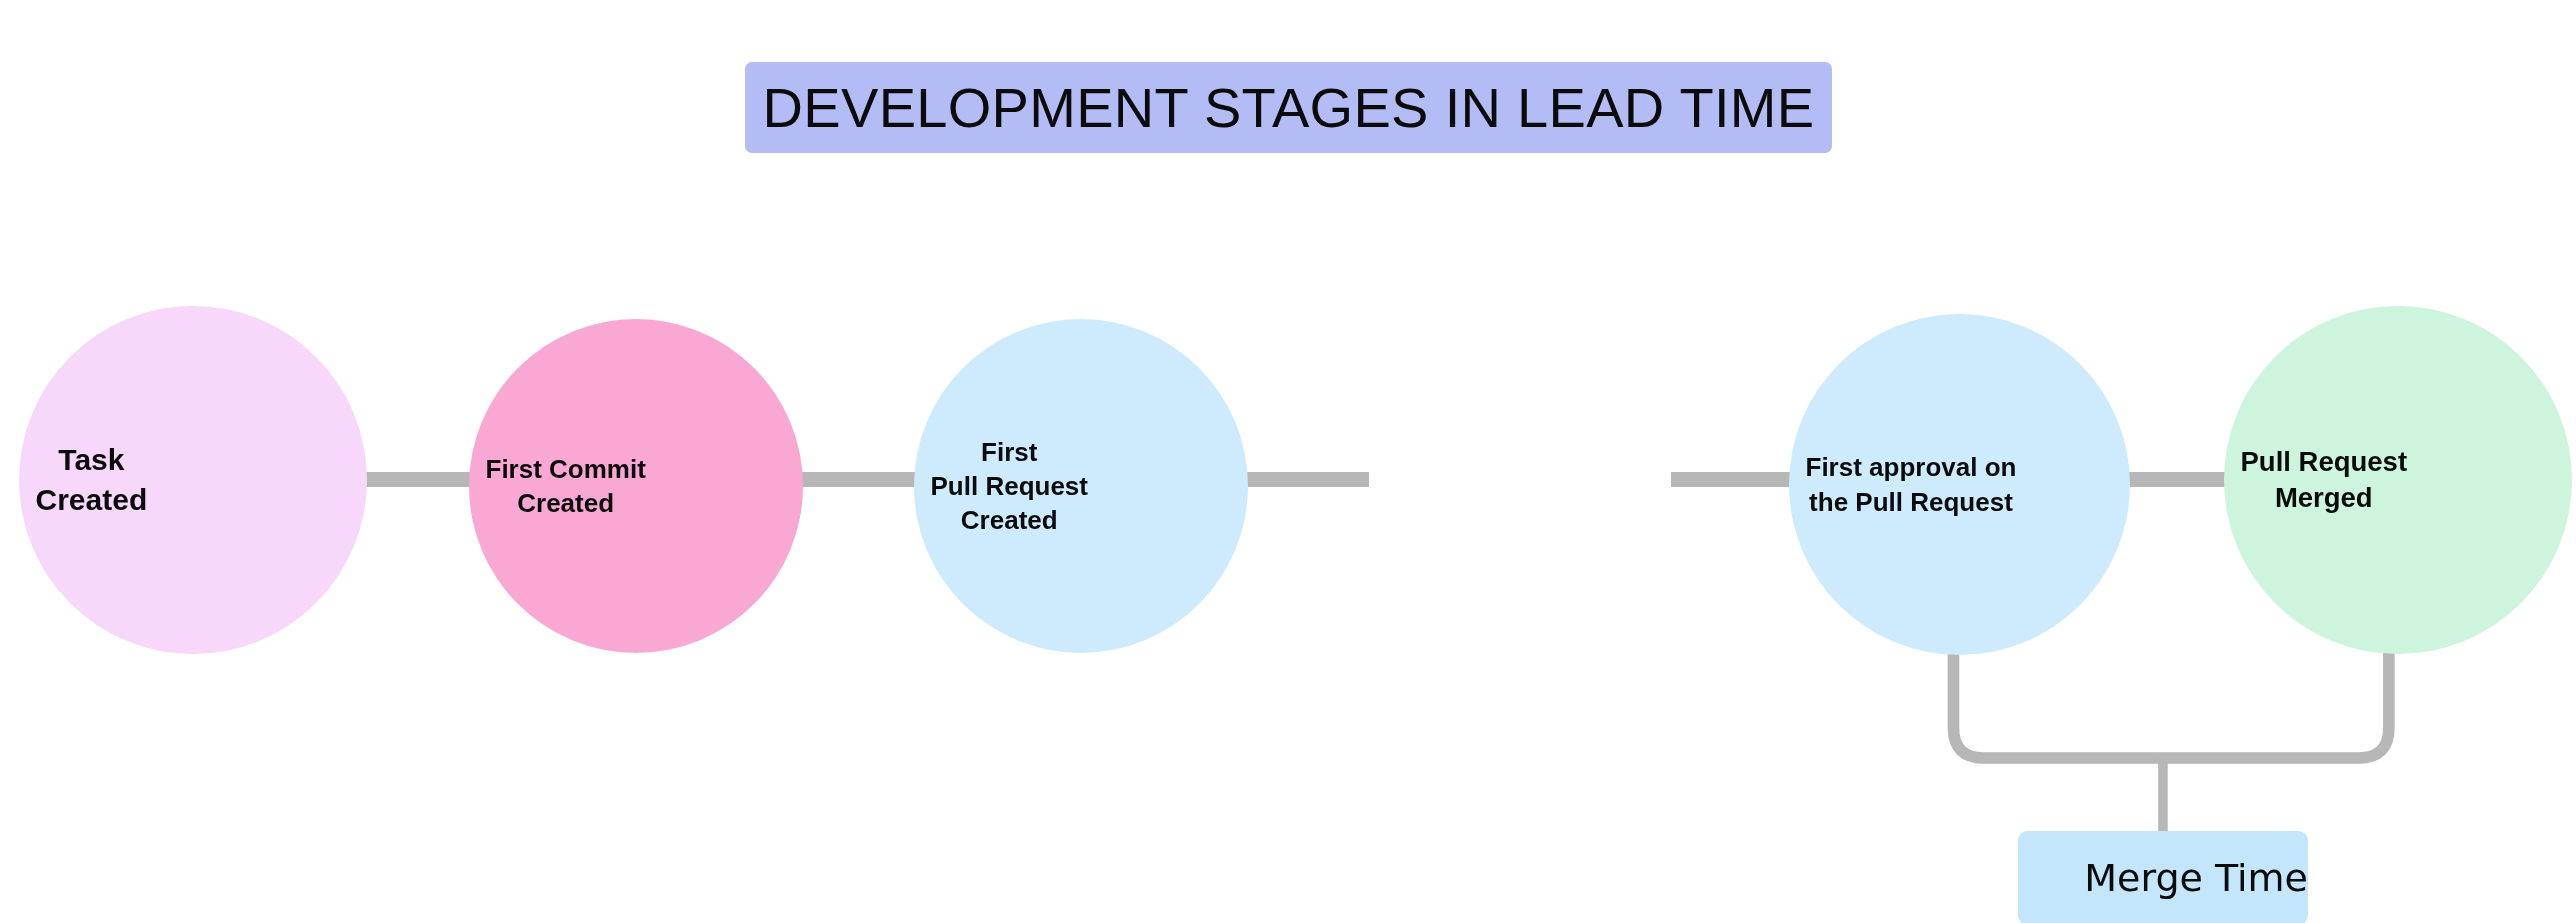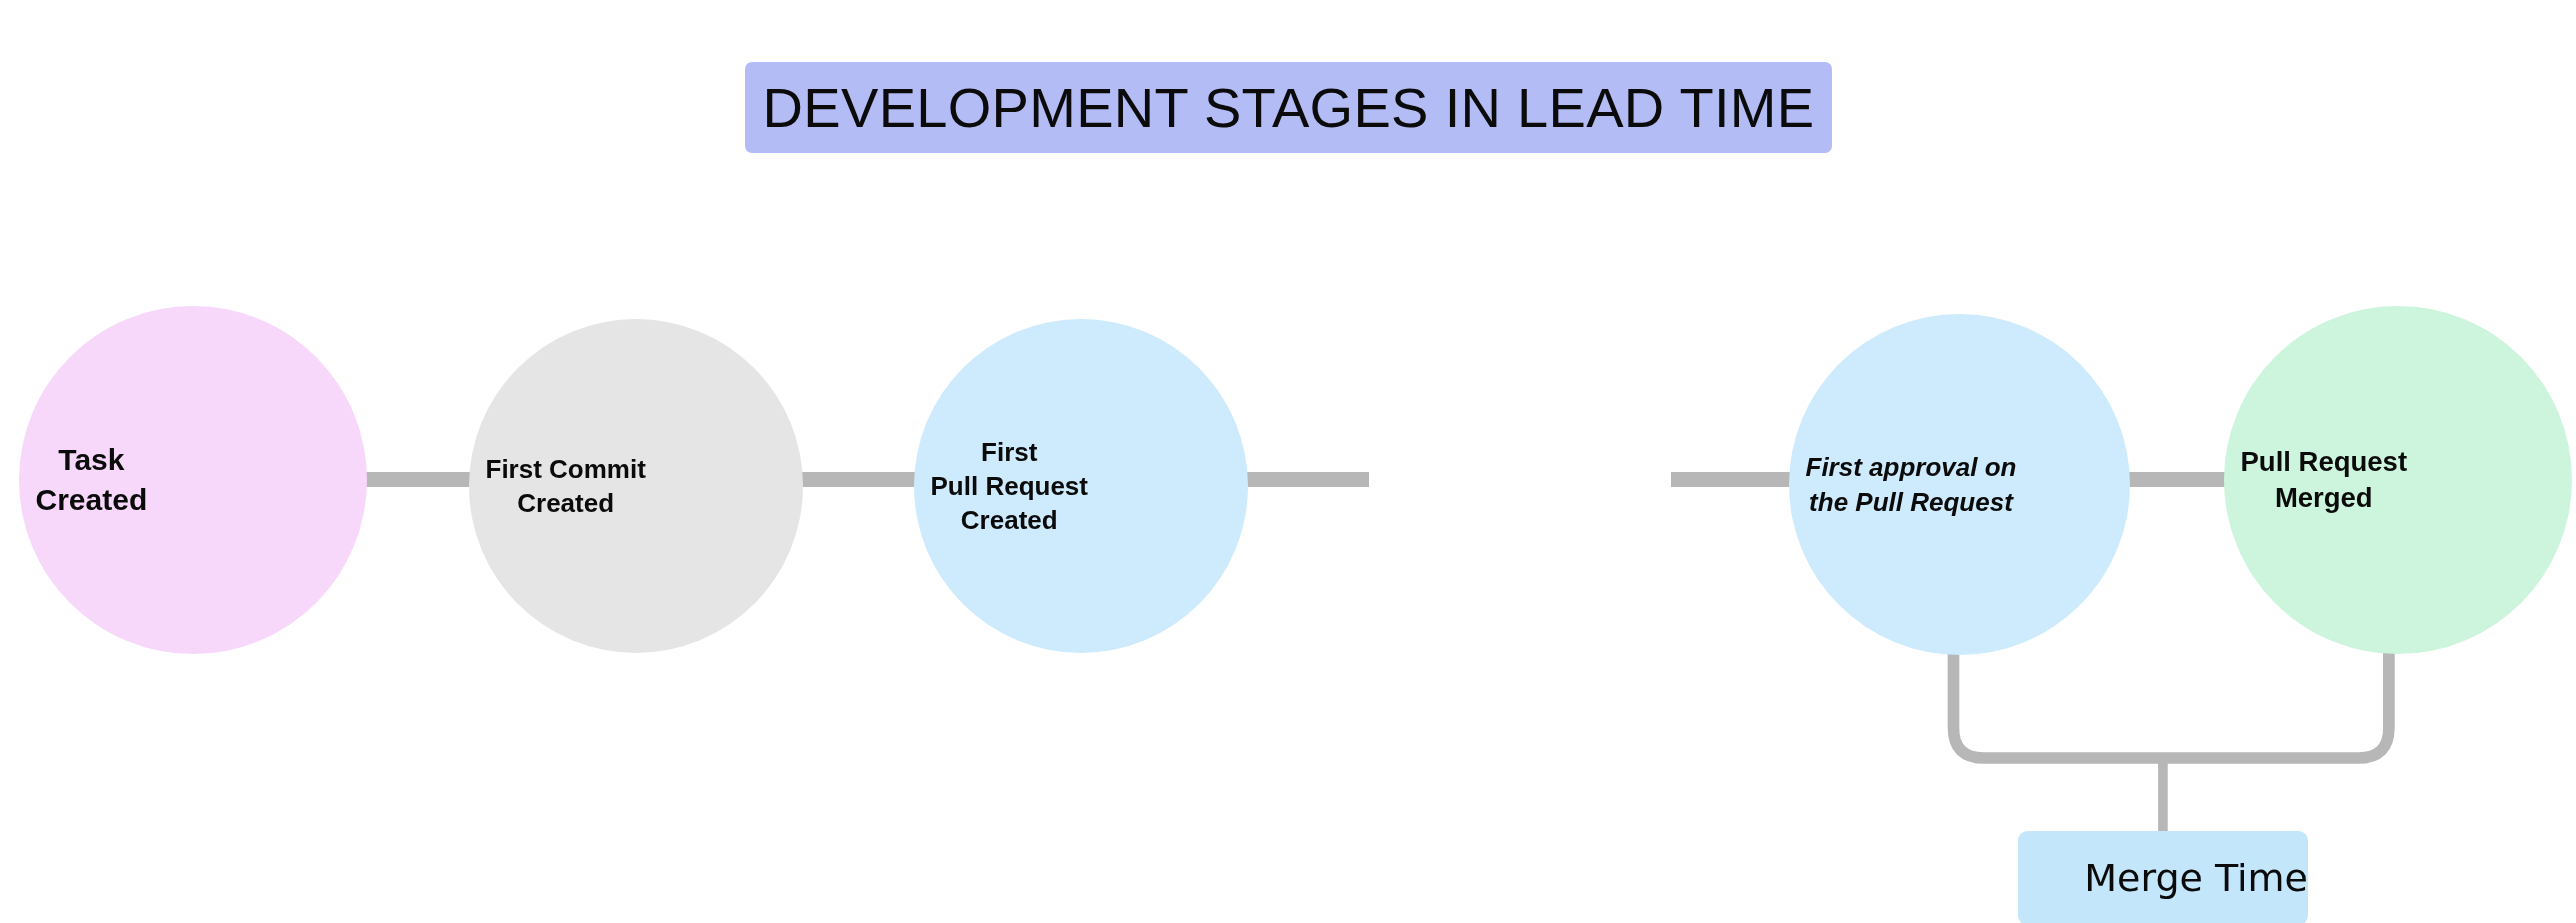--- a/index.html
+++ b/index.html
@@ -71,30 +71,30 @@
     font-weight: 700;
     color: #0b0b0b;
     line-height: 1.32;
     padding: 0 16.5px;
     white-space: pre-line;
   }
 
   .stage.s0 { left: 19px;   top: 289px; width: 348px; height: 348px; background: #f7d8fb; }
   .stage.s0 .stage-label { font-size: 30px; }
 
-  .stage.s1 { left: 469px;  top: 302px; width: 334px; height: 334px; background: #e5e5e5; }
+  .stage.s1 { left: 469px;  top: 302px; width: 334px; height: 334px; background: #f9a8d4; }
   .stage.s1 .stage-label { font-size: 26px; }
 
   .stage.s2 { left: 914px; top: 302px; width: 334px; height: 334px; background: #cdebfd; }
   .stage.s2 .stage-label { font-size: 26px; }
 
   .stage.s3 { left: 1350px; top: 297px; width: 341px; height: 341px; background: #cdebfd; }
   .stage.s3 .stage-label { font-size: 26px; }
 
-  .stage.s4 { left: 1789px; top: 297px; width: 341px; height: 341px; background: #cdebfd; font-style: italic; }
+  .stage.s4 { left: 1789px; top: 297px; width: 341px; height: 341px; background: #cdebfd; }
   .stage.s4 .stage-label { font-size: 26px; }
 
   .stage.s5 { left: 2224px; top: 289px; width: 348px; height: 348px; background: #cdf4dd; }
   .stage.s5 .stage-label { font-size: 27.5px; }
 
   
   #bracket {
     position: absolute;
     left: 0;
     top: 0;

